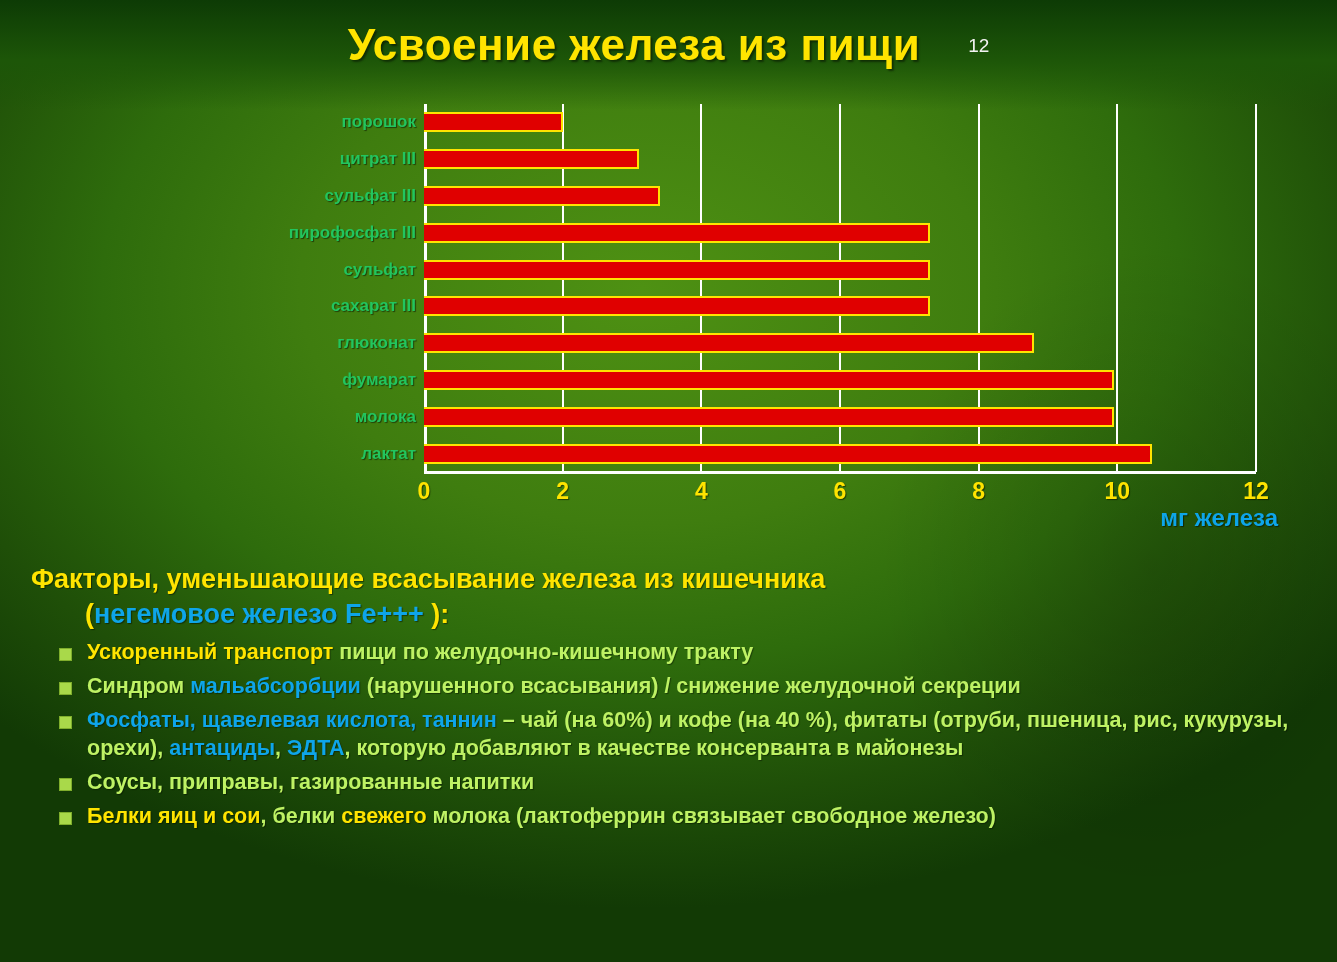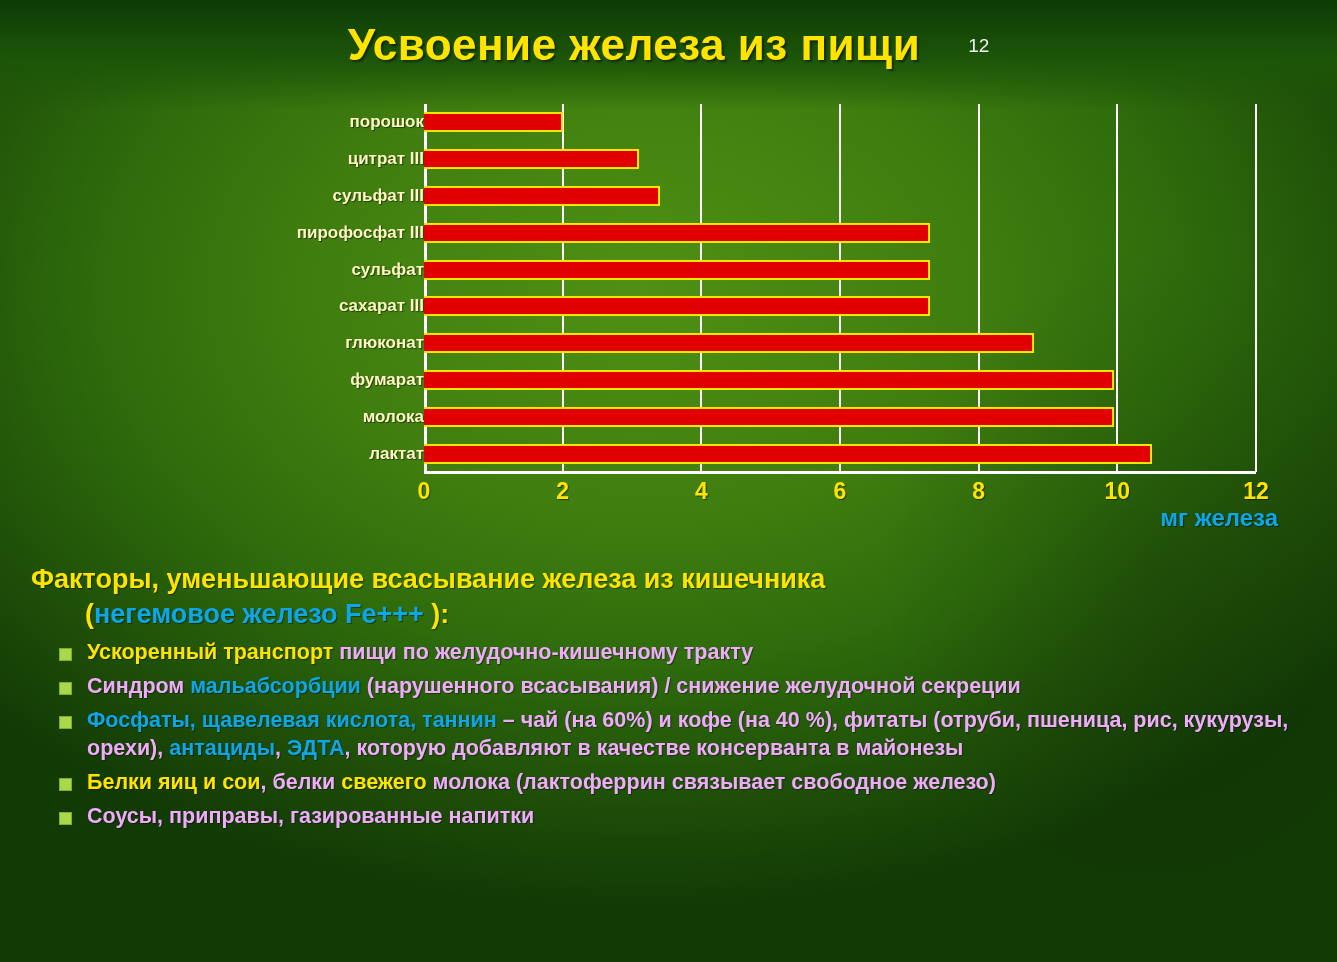--- a/index.html
+++ b/index.html
@@ -125,21 +125,22 @@
     display: flex;
     flex-direction: column;
     justify-content: space-around;
     align-items: flex-end;
   }
   .cat-label {
     height: 22px;
     line-height: 22px;
     font-size: 17px;
     font-weight: bold;
-    color: #fef9c3;
+    color: #22c55e;
+    padding-right: 8px;
     white-space: nowrap;
     text-shadow: 1px 1px 1px rgba(0,0,0,0.5);
   }
   .x-ticks {
     position: absolute;
     left: 176px;
     top: 378px;
     width: 832px;
     height: 32px;
   }
@@ -202,21 +203,21 @@
     position: absolute;
     left: 28px;
     top: 9px;
     width: 13px;
     height: 13px;
     background: #a9d94a;
     border: 1px solid #7fae2c;
   }
   .c-yellow { color: #ffe400; }
   .c-cyan   { color: #0ea5e9; }
-  .c-white  { color: #f0abfc; }
+  .c-white  { color: #bef264; }
 </style>
 </head>
 <body>
 
 <div class="bg-top"></div>
 <div class="bg-swoosh"></div>
 
 <div class="title-row">
   <div class="slide-title">Усвоение железа из пищи</div>
   <div class="slide-number">12</div>
@@ -295,16 +296,16 @@
 
 <div class="body-block">
   <div class="heading">
     <span>Факторы, уменьшающие всасывание железа из кишечника</span>
     <span class="sub"><span class="paren">(</span><span class="red">негемовое железо Fe+++</span><span class="paren"> ):</span></span>
   </div>
   <ul class="bullets" id="bullets">
       <li><span class="marker"></span><span class="c-yellow">Ускоренный транспорт </span><span class="c-white">пищи по желудочно-кишечному тракту</span></li>
       <li><span class="marker"></span><span class="c-white">Синдром </span><span class="c-cyan">мальабсорбции </span><span class="c-white">(нарушенного всасывания) / снижение желудочной секреции</span></li>
       <li><span class="marker"></span><span class="c-cyan">Фосфаты, щавелевая кислота,  таннин </span><span class="c-white">– чай (на 60%) и кофе (на 40 %), фитаты (отруби, пшеница, рис, кукурузы, орехи), </span><span class="c-cyan">антациды</span><span class="c-white">, </span><span class="c-cyan">ЭДТА</span><span class="c-white">, которую добавляют в качестве консерванта в майонезы</span></li>
+      <li><span class="marker"></span><span class="c-white">Соусы, приправы, газированные напитки</span></li>
       <li><span class="marker"></span><span class="c-yellow">Белки яиц и сои</span><span class="c-white">, белки </span><span class="c-yellow">свежего </span><span class="c-white">молока (лактоферрин связывает свободное железо)</span></li>
-      <li><span class="marker"></span><span class="c-white">Соусы, приправы, газированные напитки</span></li>
     </ul>
 </div>
 
 </body></html>

